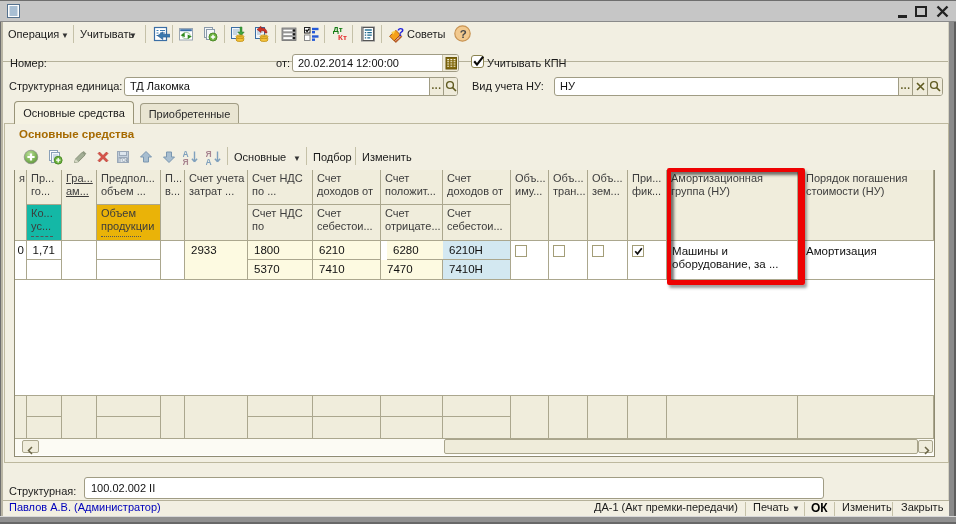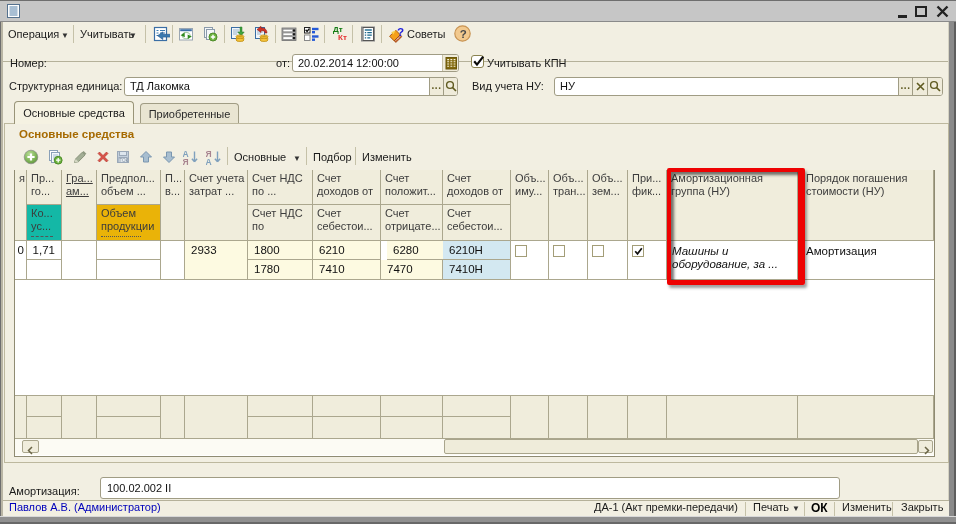--- a/index.html
+++ b/index.html
@@ -269,42 +269,42 @@
 <div style="position:absolute;left:15px;top:240px;width:919px;height:1px;background:#aba78e"></div>
 <div class="tc dt" style="left:15px;top:241px;width:12px;height:38px;background:#fff;border-right:1px solid #aba78e;text-align:right;padding-right:2px;line-height:19px;">0</div>
 <div class="tc dt" style="left:27px;top:241px;width:35px;height:19px;background:#fff;border-bottom:1px solid #aba78e;border-right:1px solid #aba78e;text-align:right;padding-right:6px;line-height:19px;">1,71</div>
 <div class="tc dt" style="left:27px;top:260px;width:35px;height:19px;background:#fff;border-right:1px solid #aba78e;text-align:left;padding-left:6px;line-height:19px;"></div>
 <div class="tc dt" style="left:62px;top:241px;width:35px;height:38px;background:#fff;border-right:1px solid #aba78e;text-align:left;padding-left:6px;line-height:19px;"></div>
 <div class="tc dt" style="left:97px;top:241px;width:64px;height:19px;background:#fff;border-bottom:1px solid #aba78e;border-right:1px solid #aba78e;text-align:left;padding-left:6px;line-height:19px;"></div>
 <div class="tc dt" style="left:97px;top:260px;width:64px;height:19px;background:#fff;border-right:1px solid #aba78e;text-align:left;padding-left:6px;line-height:19px;"></div>
 <div class="tc dt" style="left:161px;top:241px;width:24px;height:38px;background:#fff;border-right:1px solid #aba78e;text-align:left;padding-left:6px;line-height:19px;"></div>
 <div class="tc dt" style="left:185px;top:241px;width:63px;height:38px;background:#fdfae1;border-right:1px solid #aba78e;text-align:left;padding-left:6px;line-height:19px;">2933</div>
 <div class="tc dt" style="left:248px;top:241px;width:65px;height:19px;background:#fdfae1;border-bottom:1px solid #aba78e;border-right:1px solid #aba78e;text-align:left;padding-left:6px;line-height:19px;">1800</div>
-<div class="tc dt" style="left:248px;top:260px;width:65px;height:19px;background:#fdfae1;border-right:1px solid #aba78e;text-align:left;padding-left:6px;line-height:19px;">1780</div>
+<div class="tc dt" style="left:248px;top:260px;width:65px;height:19px;background:#fdfae1;border-right:1px solid #aba78e;text-align:left;padding-left:6px;line-height:19px;">5370</div>
 <div class="tc dt" style="left:313px;top:241px;width:68px;height:19px;background:#fdfae1;border-bottom:1px solid #aba78e;border-right:1px solid #aba78e;text-align:left;padding-left:6px;line-height:19px;">6210</div>
 <div class="tc dt" style="left:313px;top:260px;width:68px;height:19px;background:#fdfae1;border-right:1px solid #aba78e;text-align:left;padding-left:6px;line-height:19px;">7410</div>
 <div class="tc dt" style="left:381px;top:241px;width:62px;height:19px;background:#fdfae1;border-bottom:1px solid #aba78e;border-right:1px solid #aba78e;text-align:left;padding-left:6px;line-height:19px;margin-left:6px;">6280</div>
 <div class="tc dt" style="left:381px;top:260px;width:62px;height:19px;background:#fdfae1;border-right:1px solid #aba78e;text-align:left;padding-left:6px;line-height:19px;">7470</div>
 <div class="tc dt" style="left:443px;top:241px;width:68px;height:19px;background:#d3e8f1;border-bottom:1px solid #aba78e;border-right:1px solid #aba78e;text-align:left;padding-left:6px;line-height:19px;">6210Н</div>
 <div class="tc dt" style="left:443px;top:260px;width:68px;height:19px;background:#d3e8f1;border-right:1px solid #aba78e;text-align:left;padding-left:6px;line-height:19px;">7410Н</div>
 <div class="tc dt" style="left:511px;top:241px;width:38px;height:38px;background:#fff;border-right:1px solid #aba78e;text-align:left;padding-left:6px;line-height:19px;"></div>
 <div class="tc dt" style="left:549px;top:241px;width:39px;height:38px;background:#fff;border-right:1px solid #aba78e;text-align:left;padding-left:6px;line-height:19px;"></div>
 <div class="tc dt" style="left:588px;top:241px;width:40px;height:38px;background:#fff;border-right:1px solid #aba78e;text-align:left;padding-left:6px;line-height:19px;"></div>
 <div class="tc dt" style="left:628px;top:241px;width:39px;height:38px;background:#fff;border-right:1px solid #aba78e;text-align:left;padding-left:6px;line-height:19px;"></div>
 <div class="tc dt" style="left:667px;top:241px;width:131px;height:38px;background:#fff;border-right:1px solid #aba78e;text-align:left;padding-left:6px;line-height:19px;"></div>
 <div class="tc dt" style="left:798px;top:241px;width:136px;height:38px;background:#fff;border-right:1px solid #aba78e;text-align:left;padding-left:6px;line-height:19px;"></div>
 <div style="position:absolute;left:515px;top:245px;width:12px;height:12px;background:#fff;border:1px solid #a39d78;"></div>
 <div style="position:absolute;left:553px;top:245px;width:12px;height:12px;background:#fff;border:1px solid #a39d78;"></div>
 <div style="position:absolute;left:592px;top:245px;width:12px;height:12px;background:#fff;border:1px solid #a39d78;"></div>
 <div style="position:absolute;left:632px;top:245px;width:12px;height:12px;background:#fff;border:1px solid #a39d78;">
         <svg width="9" height="9" viewBox="0 0 9 9" style="position:absolute;left:1px;top:1px">
           <path d="M1.2 4.2 L3.5 6.8 L7.8 1.2" stroke="#111" stroke-width="1.7" fill="none"></path>
         </svg>
       </div>
-<div class="tc dt" style="left:667px;top:241px;width:131px;height:38px;background:#fff;border-right:1px solid #aba78e;padding:4px 0 0 5px;line-height:13px;font-style:italic;">Машины и<br>оборудование, за ...</div>
+<div class="tc dt" style="left:667px;top:241px;width:131px;height:38px;background:#fff;border-right:1px solid #aba78e;padding:4px 0 0 5px;line-height:13px;">Машины и<br>оборудование, за ...</div>
 <div class="tc dt" style="left:798px;top:241px;width:136px;height:38px;background:#fff;padding:4px 0 0 8px;line-height:13px;">Амортизация</div>
 <div style="position:absolute;left:15px;top:279px;width:919px;height:1px;background:#aba78e"></div>
 <div style="position:absolute;left:15px;top:395px;width:919px;height:1px;background:#aba78e"></div>
 <div class="tc" style="left:15px;top:396px;width:12px;height:42px;background:#f0eddc;border-right:1px solid #aba78e;"></div>
 <div class="tc" style="left:27px;top:396px;width:35px;height:21px;background:#f0eddc;border-bottom:1px solid #aba78e;border-right:1px solid #aba78e;"></div>
 <div class="tc" style="left:27px;top:417px;width:35px;height:21px;background:#f0eddc;border-right:1px solid #aba78e;"></div>
 <div class="tc" style="left:62px;top:396px;width:35px;height:42px;background:#f0eddc;border-right:1px solid #aba78e;"></div>
 <div class="tc" style="left:97px;top:396px;width:64px;height:21px;background:#f0eddc;border-bottom:1px solid #aba78e;border-right:1px solid #aba78e;"></div>
 <div class="tc" style="left:97px;top:417px;width:64px;height:21px;background:#f0eddc;border-right:1px solid #aba78e;"></div>
 <div class="tc" style="left:161px;top:396px;width:24px;height:42px;background:#f0eddc;border-right:1px solid #aba78e;"></div>
@@ -331,22 +331,22 @@
           <path d="M5 1 L1.5 4.5 L5 8" stroke="#6b6647" stroke-width="1.5" fill="none"></path>
         </svg></div>
   <div style="position:absolute;left:429px;top:0px;width:474px;height:15px;background:#efecda;border:1px solid #a9a58c;border-radius:2px"></div>
   <div style="position:absolute;left:903px;top:1px;width:15px;height:13px;background:#f0eddc;border:1px solid #a9a58c;border-radius:2px"><svg width="7" height="9" viewBox="0 0 7 9" style="margin:2px 0 0 4px">
           <path d="M2 1 L5.5 4.5 L2 8" stroke="#6b6647" stroke-width="1.5" fill="none"></path>
         </svg></div>
 </div>
 
 <div style="position:absolute;left:667px;top:168px;width:138px;height:117px;border-style:solid;border-color:#ee0202;border-width:4px 7px 5px 4px;border-radius:2px;box-shadow:2px 3px 3px rgba(40,40,40,0.45), inset 3px 3px 3px rgba(30,30,30,0.6);z-index:9"></div>
 
-<span class="lbl" style="left:9px;top:485px">Амортизация:</span>
-<div class="fld" style="left:100px;top:477px;width:740px;height:20px;padding:4px 0 16px 6px;z-index:4">100.02.002 II</div>
+<span class="lbl" style="left:9px;top:485px">Структурная:</span>
+<div class="fld" style="left:84px;top:477px;width:740px;height:20px;padding:4px 0 16px 6px;z-index:4">100.02.002 II</div>
 
 <div style="position:absolute;left:3px;top:500px;width:946px;height:16px;background:#f2efe2;border-top:1px solid #b5b19a">
   <span style="position:absolute;left:6px;top:0px;font-size:11px;color:#0000bb">Павлов А.В. (Администратор)</span>
   <span style="position:absolute;left:591px;top:0px;font-size:11px;color:#1a1a1a">ДА-1 (Акт премки-передачи)</span>
   <div class="sep" style="left:742px;top:1px;height:14px"></div>
   <span style="position:absolute;left:750px;top:0px;font-size:11px;color:#1a1a1a">Печать</span>
       <span style="position:absolute;left:789px;top:3px;font-size:8px;color:#333">▼</span>
   <div class="sep" style="left:801px;top:1px;height:14px"></div>
   <span style="position:absolute;left:808px;top:0px;font-size:12px;font-weight:bold;color:#000">ОК</span>
   <div class="sep" style="left:831px;top:1px;height:14px"></div>

